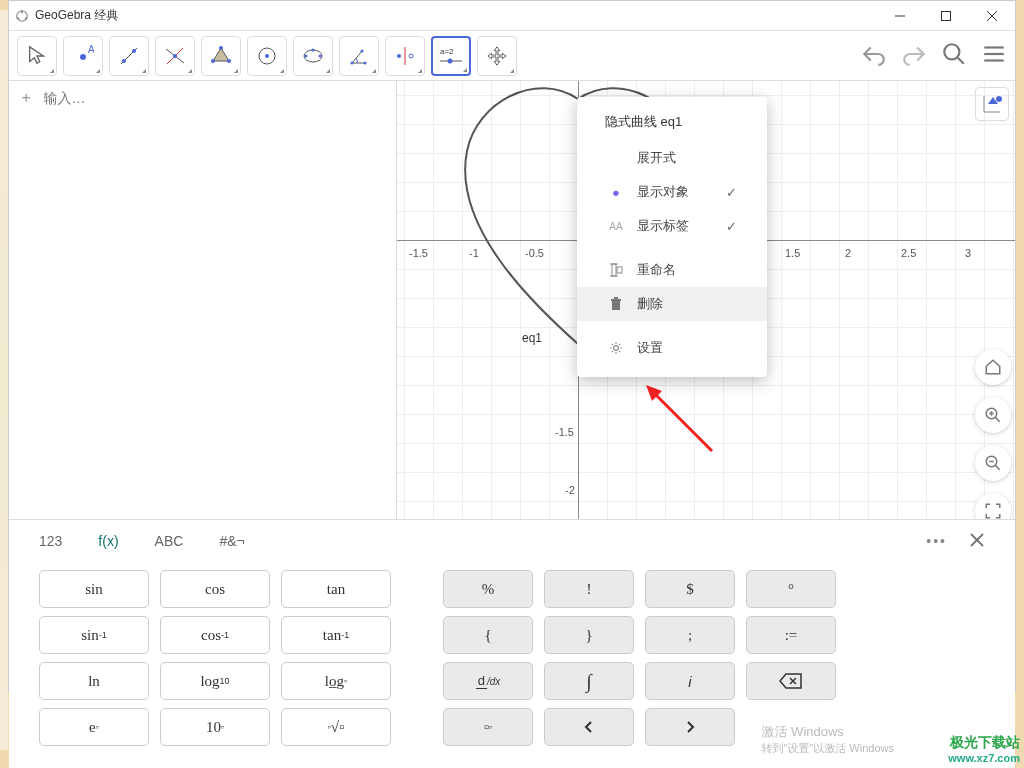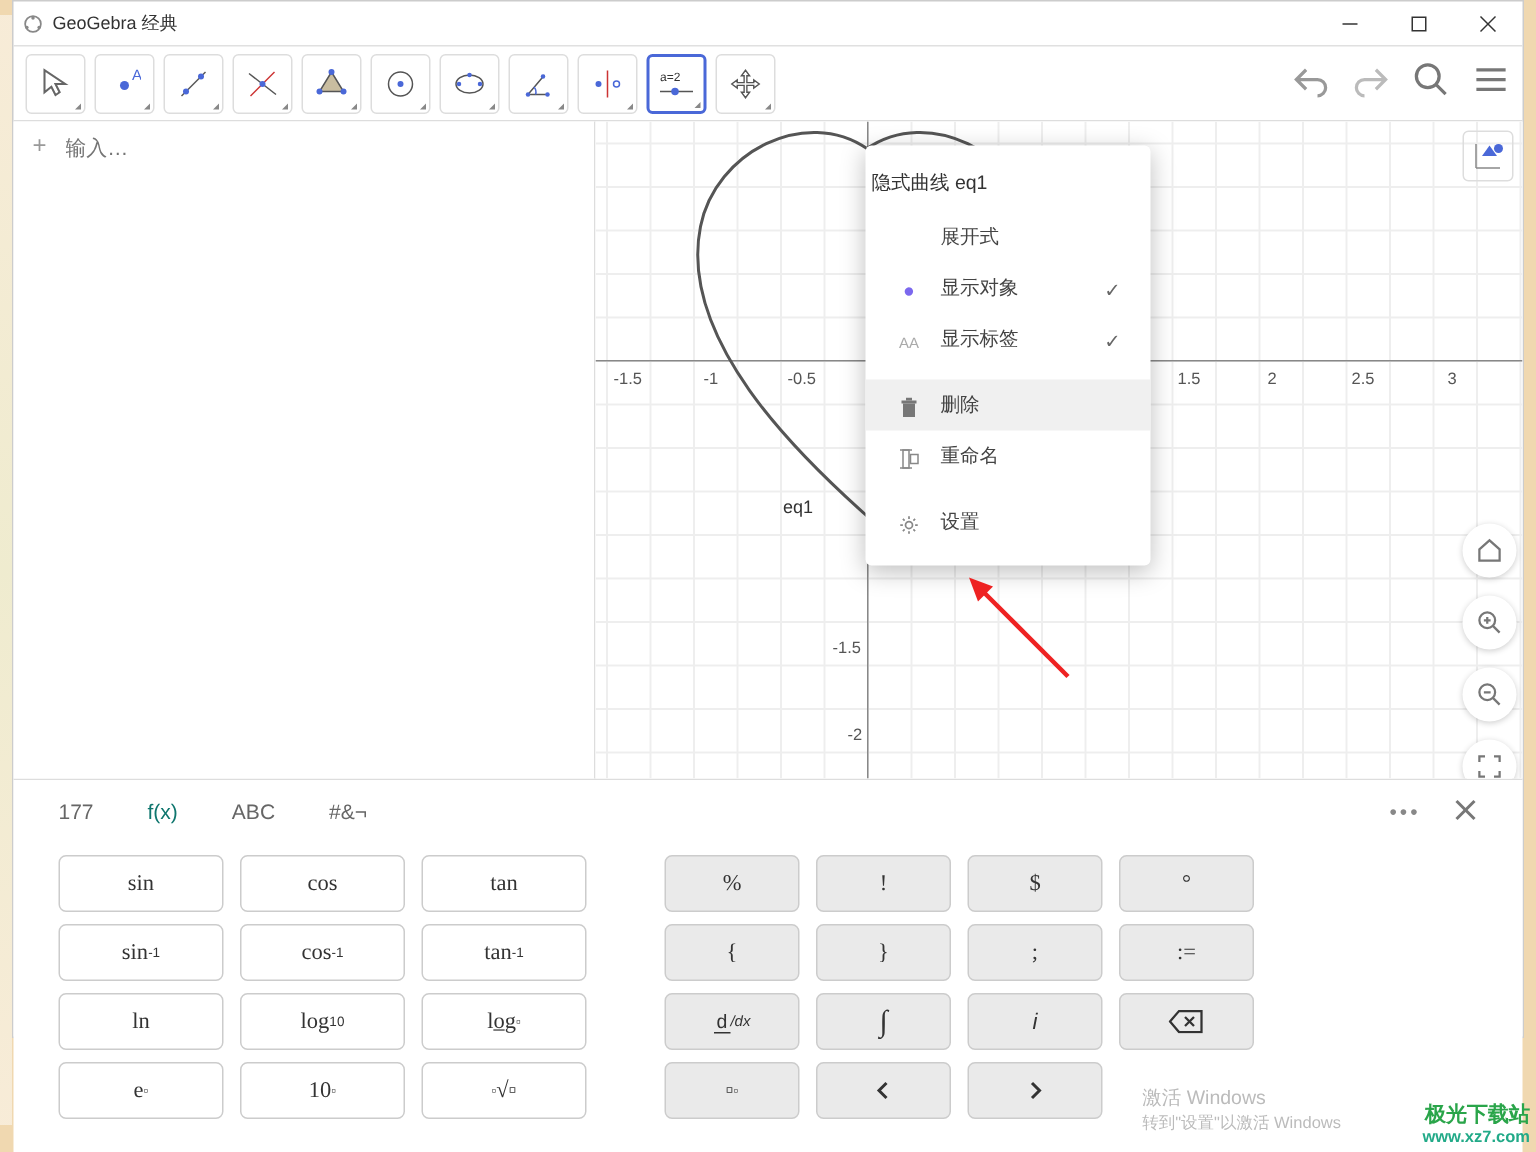--- a/index.html
+++ b/index.html
@@ -44,22 +44,22 @@
 .axis-v { position:absolute; top:0; bottom:0; left:181px; border-left:1px solid #888; }
 .tick-label { position:absolute; font-size:11px; color:#555; }
 .curve { position:absolute; }
 .curve-label { position:absolute; font-size:12px; color:#333; }
 
 .graph-btns { position:absolute; right:6px; top:6px; width:34px; height:34px; border:1px solid #ddd; border-radius:4px; display:flex;align-items:center;justify-content:center;}
 .float-btns { position:absolute; right:4px; top:268px; display:flex; flex-direction:column; gap:12px;}
 .float-btn { width:36px; height:36px; border-radius:50%; background:#fff; box-shadow:0 1px 4px rgba(0,0,0,.2); display:flex;align-items:center;justify-content:center; color:#666;}
 
 .context-menu { position:absolute; left:180px; top:16px; width:190px; background:#fff; border-radius:4px; box-shadow:0 4px 16px rgba(0,0,0,.25); padding:12px 0; font-size:13px; color:#444;}
-.cm-title { padding: 4px 4px 10px; font-weight:500; color:#333;}
-.cm-item { display:flex; align-items:flex-end; padding: 8px 20px; gap:12px;}
+.cm-title { padding: 4px 28px 10px; font-weight:500; color:#333;}
+.cm-item { display:flex; align-items:center; padding: 8px 30px; gap:12px;}
 .cm-item.hover { background:#f0f0f0;}
 .cm-item .cm-ic { width:18px; display:flex; justify-content:center; color:#888;}
 .cm-item .cm-ic.col { color:#7b68ee;}
 .cm-check { margin-left:auto; color:#666;}
 .cm-sep { height:10px;}
 
 .arrow-overlay { position:absolute; pointer-events:none; }
 
 .keyboard { height: 250px; border-top:1px solid #ddd; background:#fff; }
 .kb-tabs { display:flex; align-items:center; height:42px; padding:0 30px; font-size:14px; color:#666; gap:36px; }
@@ -268,41 +268,41 @@
           <span class="cm-ic col">●</span>
             <span>显示对象</span>
           <span class="cm-check">✓</span>
         </div>
         <div class="cm-item">
           <span class="cm-ic" style="font-size:10px;color:#aaa;">AA</span>
             <span>显示标签</span>
           <span class="cm-check">✓</span>
         </div>
         <div class="cm-sep"></div>
-        <div class="cm-item hover">
-          <span class="cm-ic">
-              <svg width="14" height="14" viewBox="0 0 14 14">
-                <rect x="3" y="4" width="8" height="9" fill="#777"></rect>
-                <rect x="2" y="2" width="10" height="2" fill="#777"></rect>
-                <rect x="5" y="0" width="4" height="2" fill="#777"></rect>
-              </svg>
-            </span>
-            <span>删除</span>
-        </div>
         <div class="cm-item">
           <span class="cm-ic">
               <svg width="14" height="14" viewBox="0 0 14 14">
                 <rect x="3" y="1" width="4" height="12" fill="none" stroke="#888"></rect>
                 <line x1="1" y1="1" x2="9" y2="1" stroke="#888"></line>
                 <line x1="1" y1="13" x2="9" y2="13" stroke="#888"></line>
                 <rect x="8" y="4" width="5" height="6" fill="none" stroke="#888"></rect>
               </svg>
             </span>
             <span>重命名</span>
         </div>
+        <div class="cm-item hover">
+          <span class="cm-ic">
+              <svg width="14" height="14" viewBox="0 0 14 14">
+                <rect x="3" y="4" width="8" height="9" fill="#777"></rect>
+                <rect x="2" y="2" width="10" height="2" fill="#777"></rect>
+                <rect x="5" y="0" width="4" height="2" fill="#777"></rect>
+              </svg>
+            </span>
+            <span>删除</span>
+        </div>
         <div class="cm-sep"></div>
         <div class="cm-item">
           <span class="cm-ic">
               <svg width="14" height="14" viewBox="0 0 24 24">
                 <circle cx="12" cy="12" r="4" fill="none" stroke="#888" stroke-width="2"></circle>
                 <path d="M12 2v3M12 19v3M2 12h3M19 12h3M5 5l2 2M17 17l2 2M19 5l-2 2M7 17l-2 2" stroke="#888" stroke-width="2"></path>
               </svg>
             </span>
             <span>设置</span>
         </div>
@@ -338,21 +338,21 @@
             <svg width="18" height="18" viewBox="0 0 24 24">
               <path d="M3 8V3h5M21 8V3h-5M3 16v5h5M21 16v5h-5" fill="none" stroke="#777" stroke-width="2"></path>
             </svg>
           </div>
       </div>
     </div>
   </div>
 
   <div class="keyboard">
     <div class="kb-tabs">
-      <span>177</span>
+      <span>123</span>
       <span class="active">f(x)</span>
       <span>ABC</span>
       <span>#&amp;¬</span>
       <div class="kb-right">
         <span style="letter-spacing:2px;">•••</span>
         <span><svg width="16" height="16" viewBox="0 0 16 16">
               <line x1="2" y1="2" x2="14" y2="14" stroke="#777" stroke-width="2"></line>
               <line x1="14" y1="2" x2="2" y2="14" stroke="#777" stroke-width="2"></line>
             </svg></span>
       </div>

